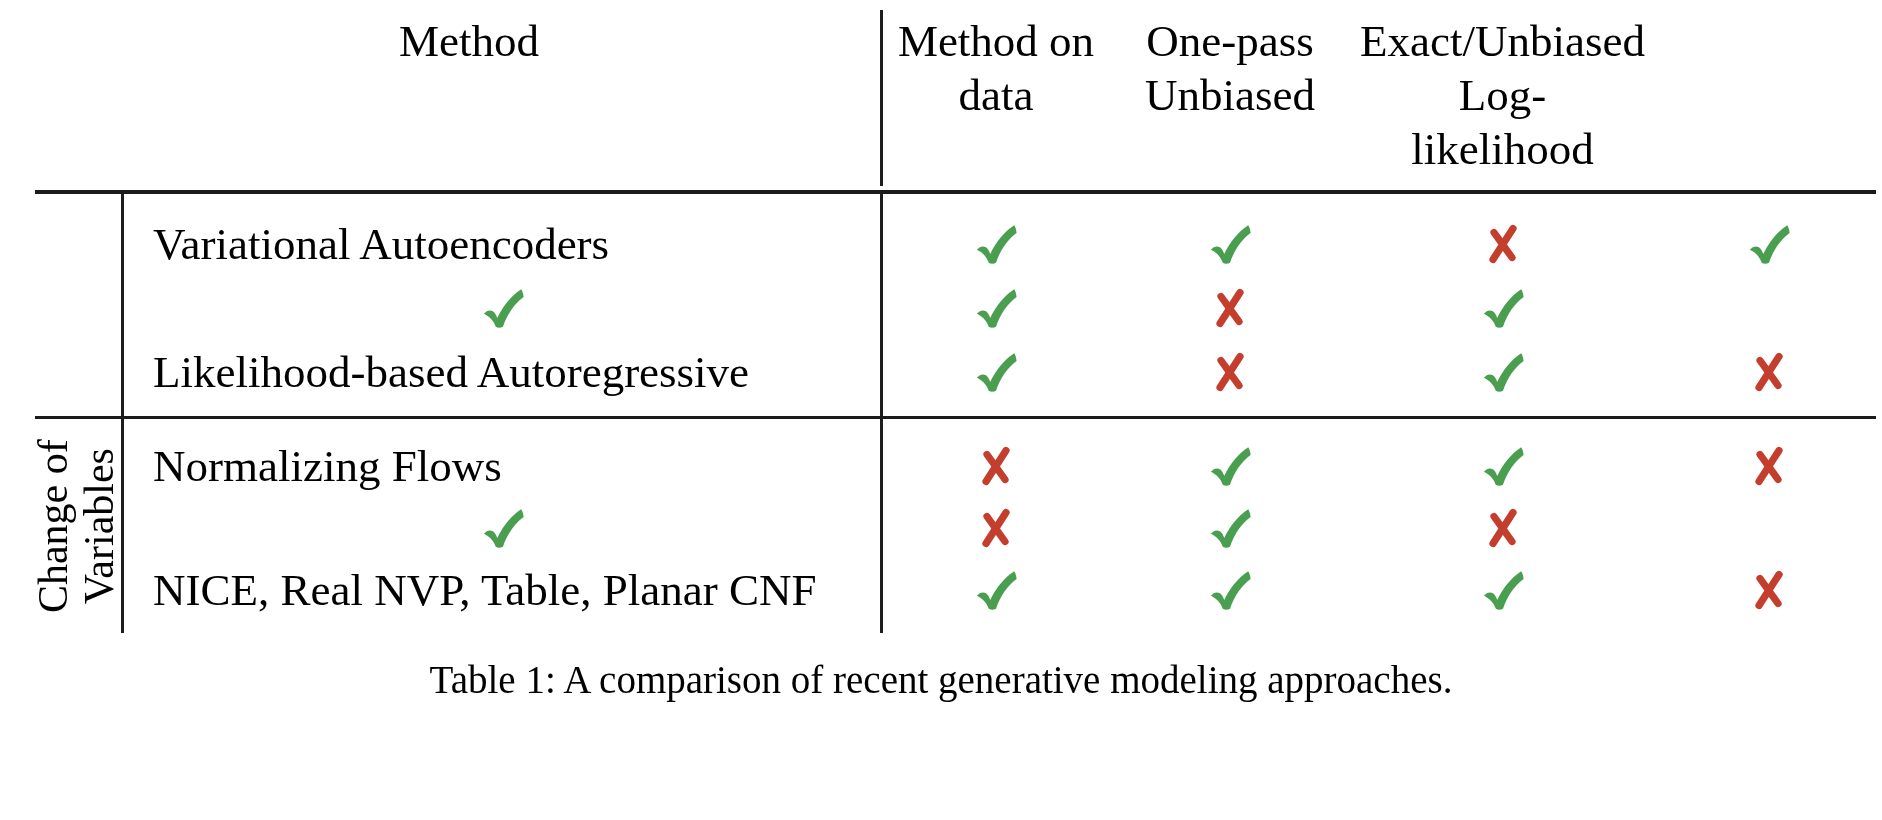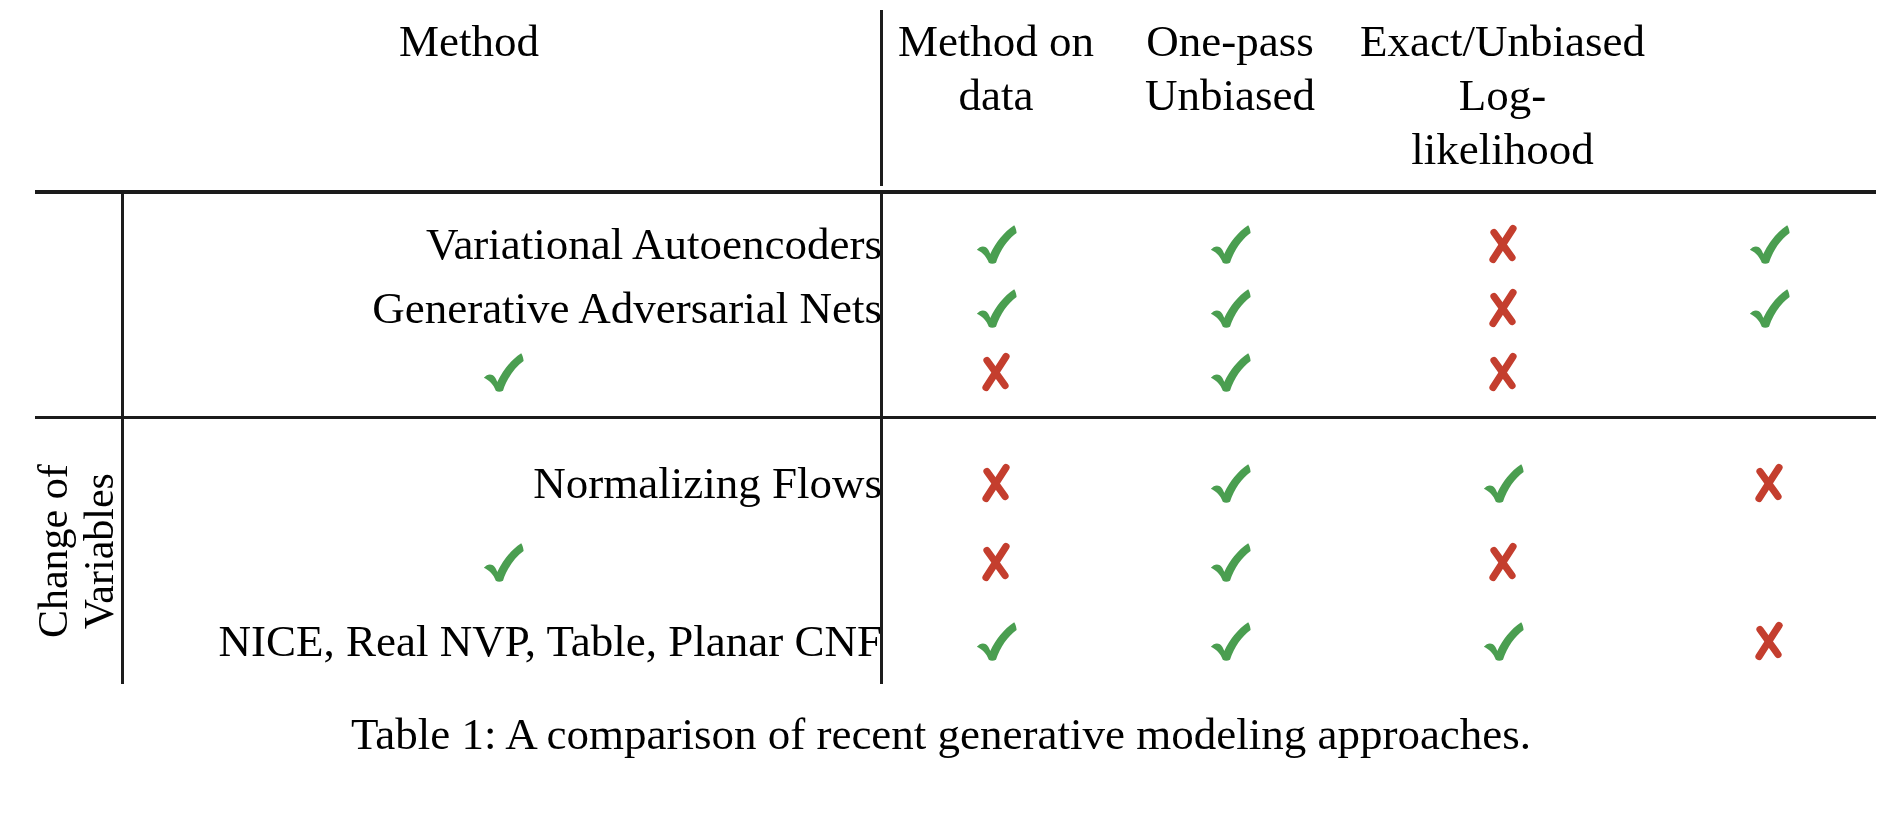--- a/index.html
+++ b/index.html
@@ -55,24 +55,23 @@
     width: 3px;
     background: #1d1d1d;
   }
   .v-left { left: 121px; }
   .v-mid  { left: 880px; }
 
   .row {
     display: grid;
     grid-template-columns: 123px 759px 228px 240px 305px 227px;
     align-items: center;
-    text-align: right;
   }
   .tgroup-0 .row { height: 64px; }
-  .tgroup-1 .row { height: 62px; margin-top: 17px; }
+  .tgroup-1 .row { height: 62px; }
   .method-cell {
     font-size: 45px;
     padding-left: 30px;
     white-space: nowrap;
   }
   .method-cell.bold { font-weight: bold; }
   .mark-cell { text-align: center; }
   .mark-cell .icon { display: inline-block; vertical-align: middle; }
   .mark-cell svg { display: block; }
 
@@ -92,21 +91,21 @@
     white-space: pre;
     text-align: center;
     font-size: 42px;
     line-height: 1.1;
   }
 
   
   .caption {
     margin-top: 24px;
     text-align: center;
-    font-size: 45px;
+    font-size: 39px;
   }
 </style>
 </head>
 <body>
 
 <div class="page">
 
   <div class="thead">
     <div class="head-cell method-head">Method</div>
     <div class="head-cell">Method on
@@ -137,37 +136,37 @@
           <div class="mark-cell"><span class="icon" style="color: rgb(196, 62, 46);"><svg width="40" height="40" viewBox="0 0 40 40" aria-hidden="true">
                 <path stroke="currentColor" stroke-width="7.2" stroke-linecap="round" fill="none" d="M30 4.5 L10 35.5"></path>
                 <path stroke="currentColor" stroke-width="7.2" stroke-linecap="round" fill="none" d="M11 8.5 L29 33.5"></path>
               </svg></span></div>
           <div class="mark-cell"><span class="icon" style="color: rgb(74, 158, 80);"><svg width="46" height="46" viewBox="0 0 48 48" aria-hidden="true">
                 <path fill="currentColor" d="M4 30 C7 26.5 10.5 25.5 13.5 27.5 C15.5 29 17 31.5 18 34.5 C23.5 23 32 11.5 43 4.5 C44.5 7 45.3 9.8 45.5 12.5 C36.5 19 28.5 30 24 43.5 C21.5 45 18.5 45 16.5 43.5 C14 37 9.5 32.5 4 30 Z"></path>
               </svg></span></div>
         </div>
         <div class="row">
           <div></div>
-          <div class="method-cell">Generative Adversarial Nets</div>
-          <div class="mark-cell"><span class="icon" style="color: rgb(74, 158, 80);"><svg width="46" height="46" viewBox="0 0 48 48" aria-hidden="true">
-                <path fill="currentColor" d="M4 30 C7 26.5 10.5 25.5 13.5 27.5 C15.5 29 17 31.5 18 34.5 C23.5 23 32 11.5 43 4.5 C44.5 7 45.3 9.8 45.5 12.5 C36.5 19 28.5 30 24 43.5 C21.5 45 18.5 45 16.5 43.5 C14 37 9.5 32.5 4 30 Z"></path>
-              </svg></span></div>
-          <div class="mark-cell"><span class="icon" style="color: rgb(74, 158, 80);"><svg width="46" height="46" viewBox="0 0 48 48" aria-hidden="true">
-                <path fill="currentColor" d="M4 30 C7 26.5 10.5 25.5 13.5 27.5 C15.5 29 17 31.5 18 34.5 C23.5 23 32 11.5 43 4.5 C44.5 7 45.3 9.8 45.5 12.5 C36.5 19 28.5 30 24 43.5 C21.5 45 18.5 45 16.5 43.5 C14 37 9.5 32.5 4 30 Z"></path>
-              </svg></span></div>
-          <div class="mark-cell"><span class="icon" style="color: rgb(196, 62, 46);"><svg width="40" height="40" viewBox="0 0 40 40" aria-hidden="true">
-                <path stroke="currentColor" stroke-width="7.2" stroke-linecap="round" fill="none" d="M30 4.5 L10 35.5"></path>
-                <path stroke="currentColor" stroke-width="7.2" stroke-linecap="round" fill="none" d="M11 8.5 L29 33.5"></path>
-              </svg></span></div>
-          <div class="mark-cell"><span class="icon" style="color: rgb(74, 158, 80);"><svg width="46" height="46" viewBox="0 0 48 48" aria-hidden="true">
-                <path fill="currentColor" d="M4 30 C7 26.5 10.5 25.5 13.5 27.5 C15.5 29 17 31.5 18 34.5 C23.5 23 32 11.5 43 4.5 C44.5 7 45.3 9.8 45.5 12.5 C36.5 19 28.5 30 24 43.5 C21.5 45 18.5 45 16.5 43.5 C14 37 9.5 32.5 4 30 Z"></path>
-              </svg></span></div>
-        </div>
-        <div class="row">
-          <div></div>
+          <div class="mark-cell"><span class="icon" style="color: rgb(74, 158, 80);"><svg width="46" height="46" viewBox="0 0 48 48" aria-hidden="true">
+                <path fill="currentColor" d="M4 30 C7 26.5 10.5 25.5 13.5 27.5 C15.5 29 17 31.5 18 34.5 C23.5 23 32 11.5 43 4.5 C44.5 7 45.3 9.8 45.5 12.5 C36.5 19 28.5 30 24 43.5 C21.5 45 18.5 45 16.5 43.5 C14 37 9.5 32.5 4 30 Z"></path>
+              </svg></span></div>
+          <div class="mark-cell"><span class="icon" style="color: rgb(74, 158, 80);"><svg width="46" height="46" viewBox="0 0 48 48" aria-hidden="true">
+                <path fill="currentColor" d="M4 30 C7 26.5 10.5 25.5 13.5 27.5 C15.5 29 17 31.5 18 34.5 C23.5 23 32 11.5 43 4.5 C44.5 7 45.3 9.8 45.5 12.5 C36.5 19 28.5 30 24 43.5 C21.5 45 18.5 45 16.5 43.5 C14 37 9.5 32.5 4 30 Z"></path>
+              </svg></span></div>
+          <div class="mark-cell"><span class="icon" style="color: rgb(196, 62, 46);"><svg width="40" height="40" viewBox="0 0 40 40" aria-hidden="true">
+                <path stroke="currentColor" stroke-width="7.2" stroke-linecap="round" fill="none" d="M30 4.5 L10 35.5"></path>
+                <path stroke="currentColor" stroke-width="7.2" stroke-linecap="round" fill="none" d="M11 8.5 L29 33.5"></path>
+              </svg></span></div>
+          <div class="mark-cell"><span class="icon" style="color: rgb(74, 158, 80);"><svg width="46" height="46" viewBox="0 0 48 48" aria-hidden="true">
+                <path fill="currentColor" d="M4 30 C7 26.5 10.5 25.5 13.5 27.5 C15.5 29 17 31.5 18 34.5 C23.5 23 32 11.5 43 4.5 C44.5 7 45.3 9.8 45.5 12.5 C36.5 19 28.5 30 24 43.5 C21.5 45 18.5 45 16.5 43.5 C14 37 9.5 32.5 4 30 Z"></path>
+              </svg></span></div>
+        </div>
+        <div class="row">
+          <div></div>
+          <div class="method-cell">Likelihood-based Autoregressive</div>
           <div class="mark-cell"><span class="icon" style="color: rgb(74, 158, 80);"><svg width="46" height="46" viewBox="0 0 48 48" aria-hidden="true">
                 <path fill="currentColor" d="M4 30 C7 26.5 10.5 25.5 13.5 27.5 C15.5 29 17 31.5 18 34.5 C23.5 23 32 11.5 43 4.5 C44.5 7 45.3 9.8 45.5 12.5 C36.5 19 28.5 30 24 43.5 C21.5 45 18.5 45 16.5 43.5 C14 37 9.5 32.5 4 30 Z"></path>
               </svg></span></div>
           <div class="mark-cell"><span class="icon" style="color: rgb(196, 62, 46);"><svg width="40" height="40" viewBox="0 0 40 40" aria-hidden="true">
                 <path stroke="currentColor" stroke-width="7.2" stroke-linecap="round" fill="none" d="M30 4.5 L10 35.5"></path>
                 <path stroke="currentColor" stroke-width="7.2" stroke-linecap="round" fill="none" d="M11 8.5 L29 33.5"></path>
               </svg></span></div>
           <div class="mark-cell"><span class="icon" style="color: rgb(74, 158, 80);"><svg width="46" height="46" viewBox="0 0 48 48" aria-hidden="true">
                 <path fill="currentColor" d="M4 30 C7 26.5 10.5 25.5 13.5 27.5 C15.5 29 17 31.5 18 34.5 C23.5 23 32 11.5 43 4.5 C44.5 7 45.3 9.8 45.5 12.5 C36.5 19 28.5 30 24 43.5 C21.5 45 18.5 45 16.5 43.5 C14 37 9.5 32.5 4 30 Z"></path>
               </svg></span></div>

